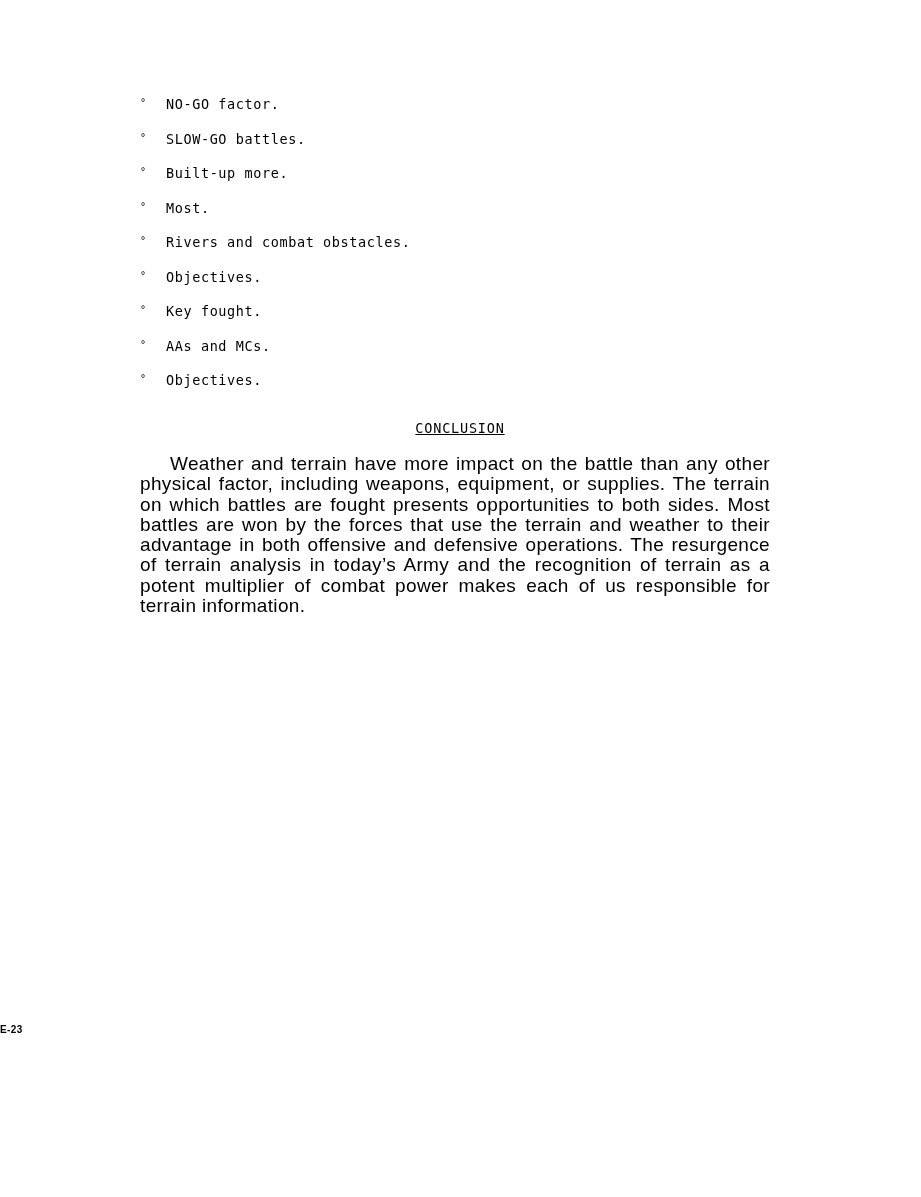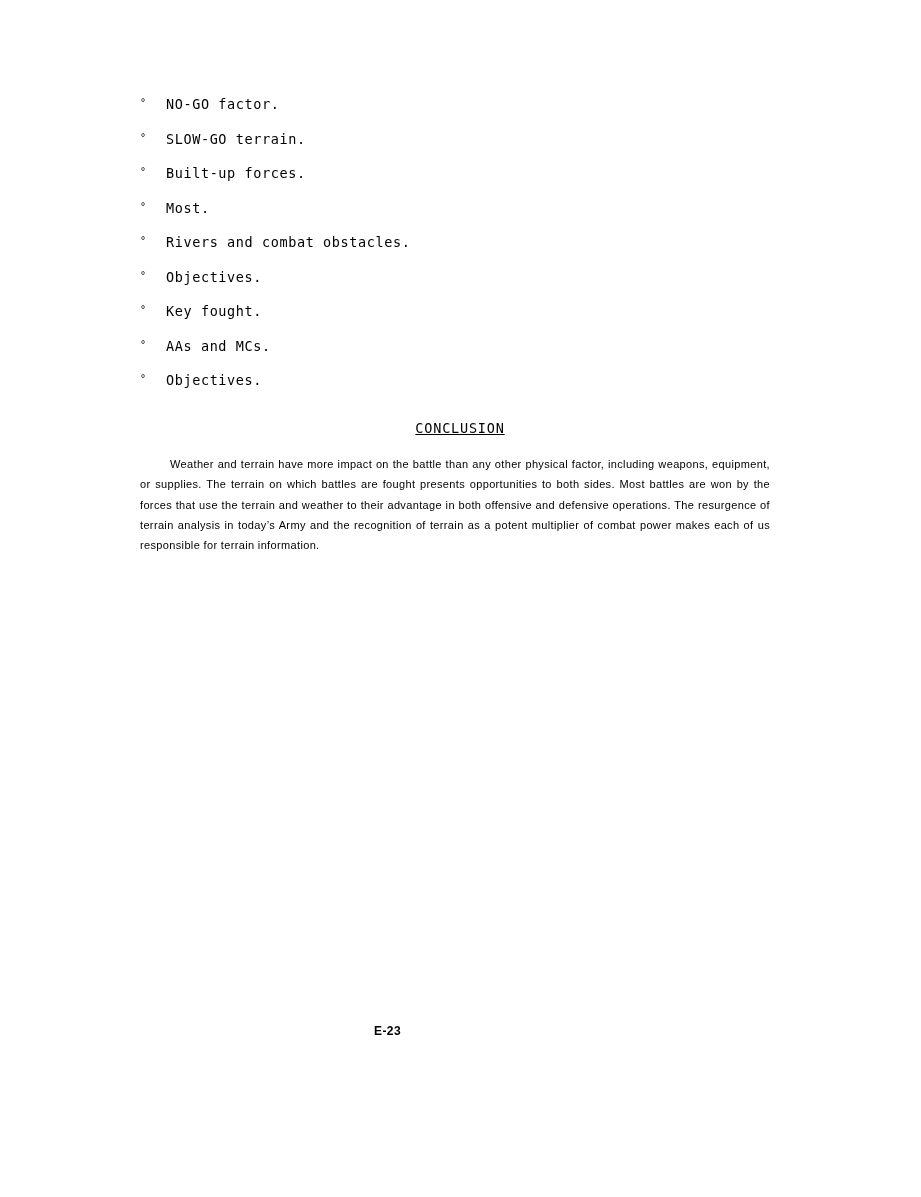--- a/index.html
+++ b/index.html
@@ -57,63 +57,63 @@
     margin-bottom: 18px;
     font-family: "DejaVu Sans Mono", monospace;
     font-size: 13.5px;
     letter-spacing: 0.8px;
   }
   .section-heading span {
     text-decoration: underline;
   }
   .body-para {
     font-family: "Liberation Sans", sans-serif;
-    font-size: 11px;
+    font-size: 19px;
     line-height: 20.3px;
     text-align: justify;
     text-justify: inter-word;
     letter-spacing: 0.35px;
     margin: 0;
     width: 630px;
   }
   .body-para .indent {
     display: inline-block;
     width: 30px;
   }
   .page-number {
     position: absolute;
     left: 0;
     top: 1024px;
     width: 775px;
-    text-align: center;
+    text-align: left;
     font-family: "Liberation Sans", sans-serif;
-    font-size: 12px;
+    font-size: 10px;
     font-weight: bold;
     letter-spacing: 0.4px;
   }
 </style>
 </head>
 <body>
 
 <div class="page">
 
   <div class="content">
 
     <ul class="bullet-list">
       <li class="bullet-item">
         <span class="bullet-marker">°</span>
         <span>NO-GO factor.</span>
       </li>
       <li class="bullet-item">
         <span class="bullet-marker">°</span>
-        <span>SLOW-GO terrain.</span>
+        <span>SLOW-GO battles.</span>
       </li>
       <li class="bullet-item">
         <span class="bullet-marker">°</span>
-        <span>Built-up forces.</span>
+        <span>Built-up more.</span>
       </li>
       <li class="bullet-item">
         <span class="bullet-marker">°</span>
         <span>Most.</span>
       </li>
       <li class="bullet-item">
         <span class="bullet-marker">°</span>
         <span>Rivers and combat obstacles.</span>
       </li>
       <li class="bullet-item">

